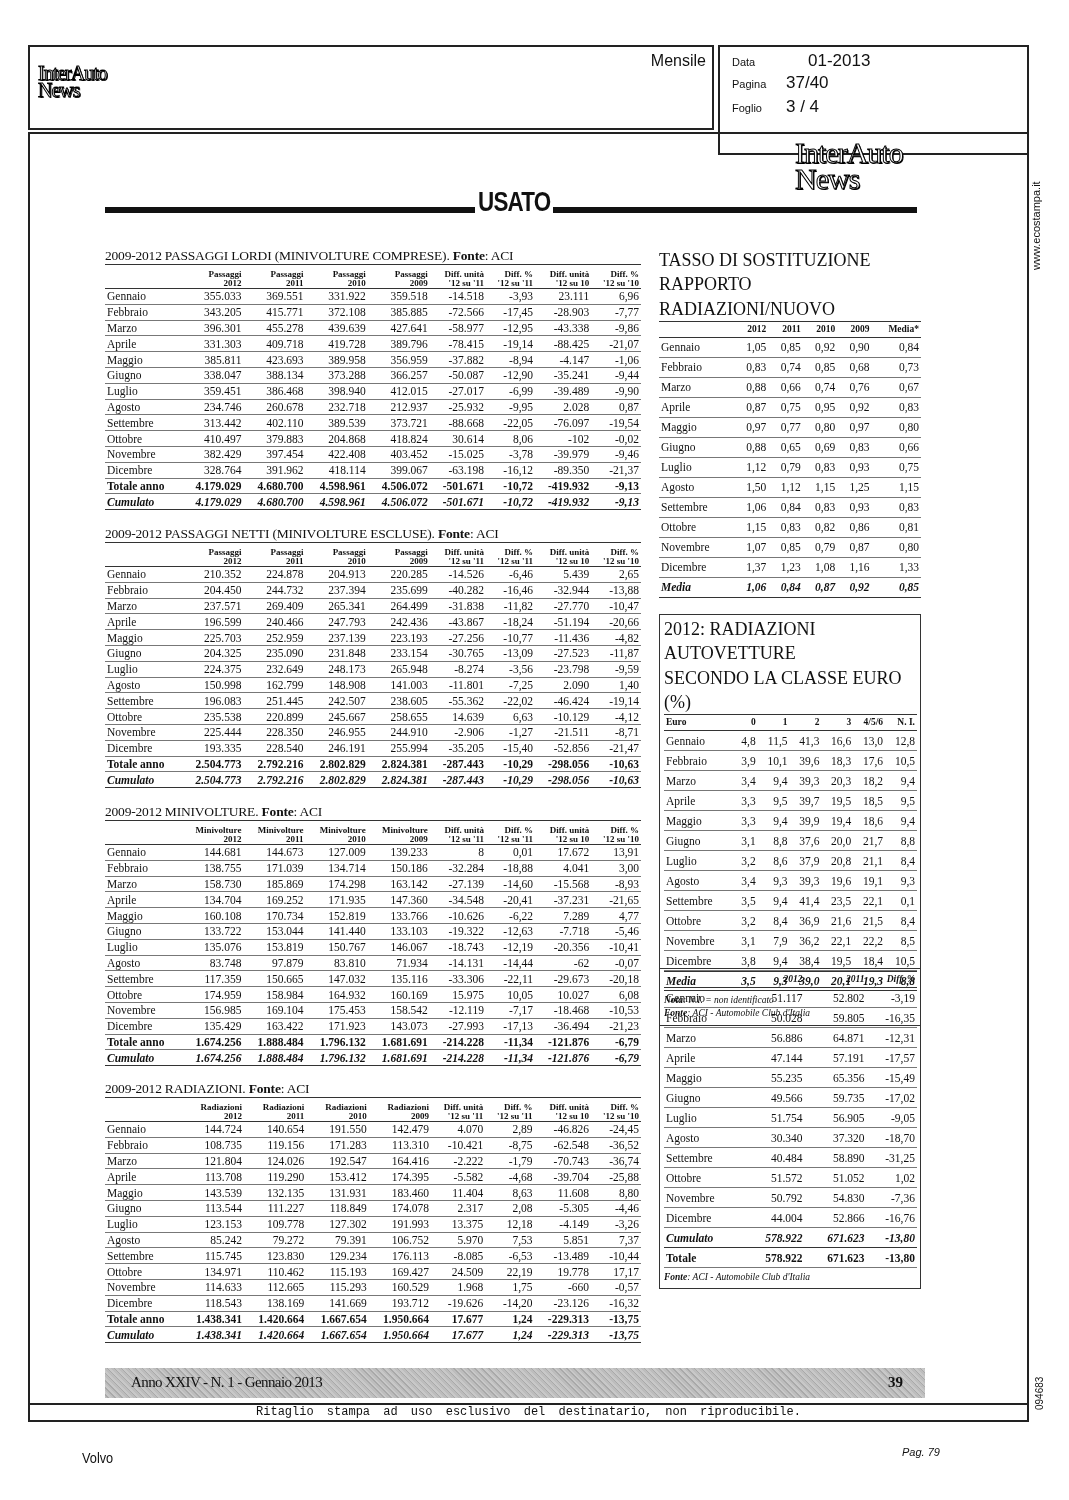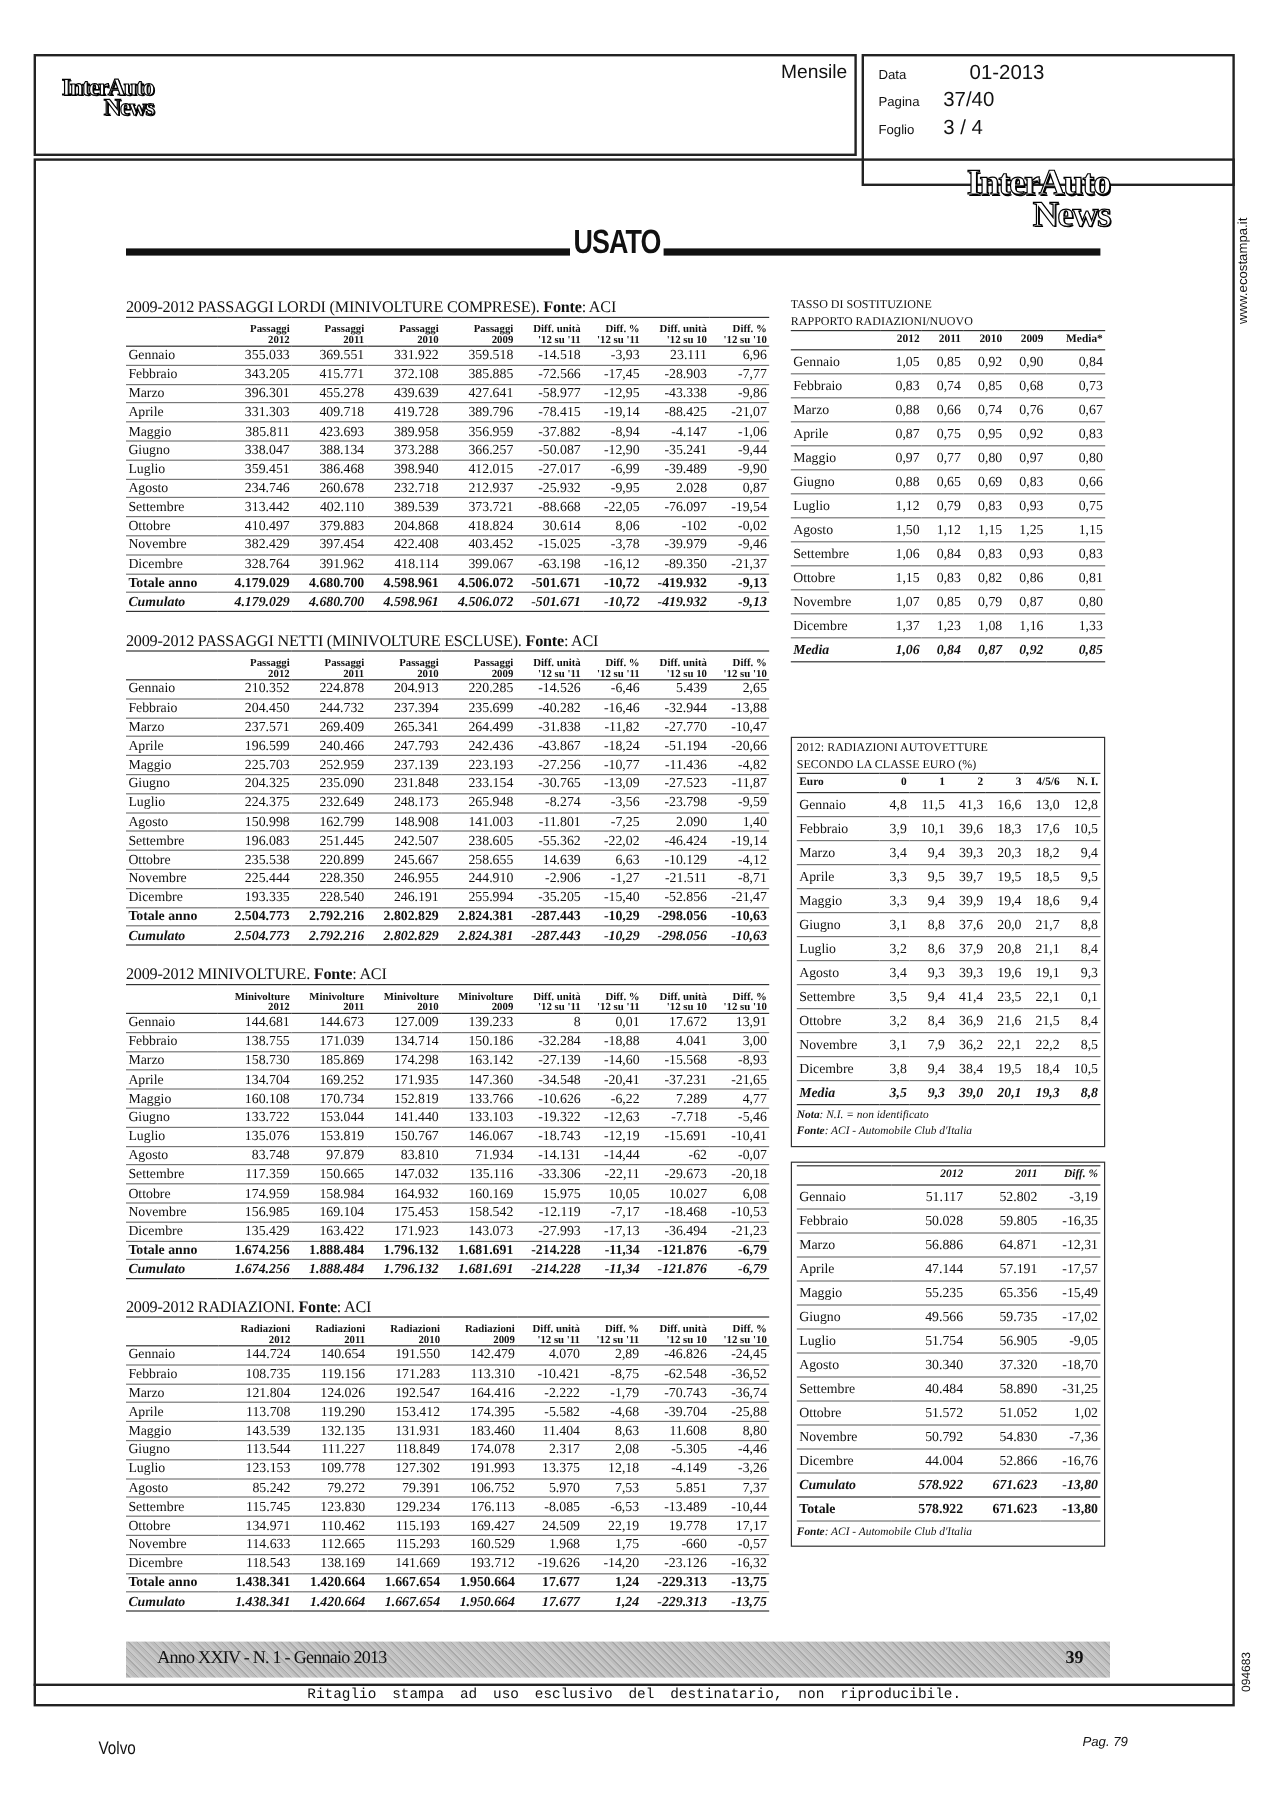--- a/index.html
+++ b/index.html
@@ -3,22 +3,22 @@
 <meta charset="utf-8">
 <style>
   * { box-sizing: border-box; margin: 0; padding: 0; }
   html, body { width: 1069px; height: 1500px; background: #fff; overflow: hidden; }
   body { position: relative; font-family: "Liberation Serif", serif; color: #111; }
 
   
   .hdr-left { position: absolute; left: 28px; top: 45px; width: 686px; height: 85px; border: 2px solid #222; }
   .hdr-right { position: absolute; left: 718px; top: 45px; width: 311px; height: 110px; border: 2px solid #222; }
   .mensile { position: absolute; right: 6px; top: 5px; font-family: "Liberation Sans", sans-serif; font-size: 16px; }
-  .logo { position: absolute; font-family: "Liberation Serif", serif; font-weight: bold; line-height: 0.85; color: #fff;
-          -webkit-text-stroke: 1px #000; text-shadow: 1px 1px 0 #000; letter-spacing: -1px; text-align: right; }
+  .logo { position: absolute; font-family: "Liberation Serif", serif; font-weight: normal; line-height: 0.85; color: #fff;
+          -webkit-text-stroke: 1px #000; text-shadow: 1px 1px 0 #000; letter-spacing: -1px; text-align: left; }
   .logo-small { left: 8px; top: 18px; font-size: 20px; width: 90px; }
   .logo-big { left: 795px; top: 140px; font-size: 30px; width: 130px; }
   .meta-row { position: absolute; left: 12px; font-family: "Liberation Sans", sans-serif; }
   .meta-row .k { font-size: 11px; display: inline-block; width: 54px; }
   .meta-row .v { font-size: 17px; }
 
   
   .frame { position: absolute; left: 28px; top: 132px; width: 1001px; height: 1290px; border: 2px solid #222; }
   .side-url { position: absolute; left: 1030px; top: 140px; width: 16px; height: 130px; }
   .side-url span { position: absolute; left: 0; top: 0; transform-origin: left top; transform: rotate(-90deg) translate(-130px, 0);
@@ -40,21 +40,21 @@
   th { font-size: 9px; font-weight: bold; line-height: 1.0; vertical-align: bottom; height: 24px; }
   td:first-child, th:first-child { text-align: left; }
   thead tr { border-top: 1.5px solid #333; border-bottom: 1.5px solid #333; }
   tbody tr { border-bottom: 1px solid #777; }
   tr.tot td { font-weight: bold; }
   tr.cum td { font-weight: bold; font-style: italic; }
   tr.cum { border-bottom: 1.5px solid #333; }
 
   .rbox { position: absolute; left: 659px; width: 262px; }
   .rbox.bordered { border: 1px solid #333; padding: 2px 3px 4px 4px; }
-  .rbox .tbl-title { font-size: 10px; white-space: normal; line-height: 1.35; letter-spacing: 0; }
+  .rbox .tbl-title { font-size: 18px; white-space: normal; line-height: 1.35; letter-spacing: 0; }
   .rbox td { font-size: 11.5px; height: 20px; }
   .rbox th { height: 16px; font-size: 9.5px; vertical-align: middle; }
   .note { font-size: 9.5px; font-style: italic; margin-top: 3px; line-height: 1.4; }
   .note b { font-weight: bold; }
 
   
   .band { position: absolute; left: 105px; top: 1368px; width: 820px; height: 30px;
           background: repeating-linear-gradient(45deg, #bdbdbd 0 2px, #a9a9a9 2px 3px, #c8c8c8 3px 5px); }
   .band .l { position: absolute; left: 10px; top: 6px; font-size: 15px; letter-spacing: -0.6px; margin-left: 16px; }
   .band .r { position: absolute; right: 22px; top: 6px; font-size: 15px; font-weight: bold; }
@@ -529,21 +529,21 @@
             <td>-5,46</td>
           </tr>
           <tr>
             <td>Luglio</td>
             <td>135.076</td>
             <td>153.819</td>
             <td>150.767</td>
             <td>146.067</td>
             <td>-18.743</td>
             <td>-12,19</td>
-            <td>-15.691</td>
+            <td>-20.356</td>
             <td>-10,41</td>
           </tr>
           <tr>
             <td>Agosto</td>
             <td>83.748</td>
             <td>97.879</td>
             <td>83.810</td>
             <td>71.934</td>
             <td>-14.131</td>
             <td>-14,44</td>

